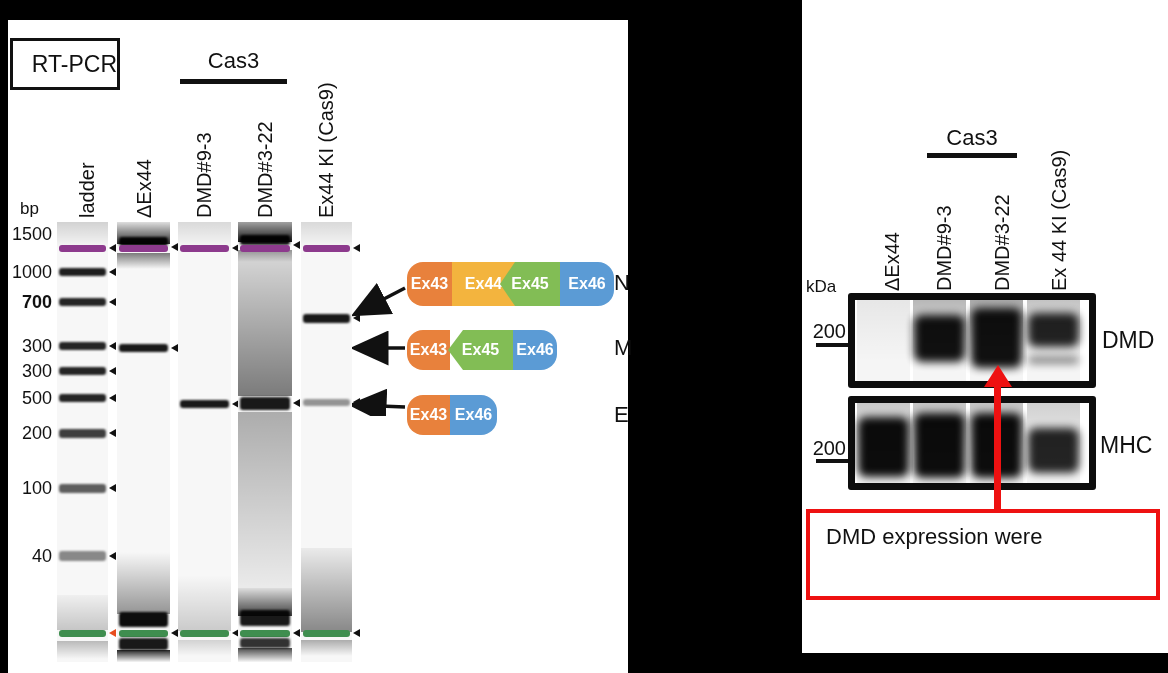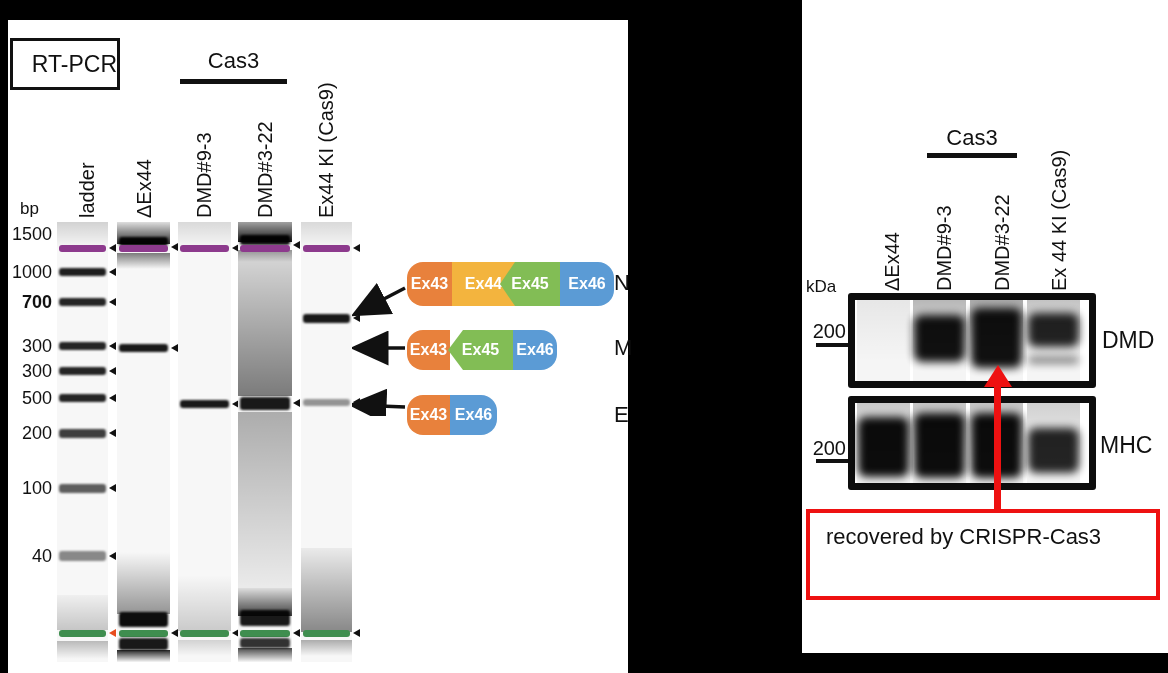--- a/index.html
+++ b/index.html
@@ -130,21 +130,21 @@
         <div class="blot-band" style="top: 25px; height: 45px; opacity: 0.85;"></div>
       </div>
     </div>
 
   <div class="protein-label" style="left:1102px;top:327px;">DMD</div>
   <div class="protein-label" style="left:1100px;top:432px;">MHC</div>
 
   <div class="red-shaft" style="left:994px;top:385px;width:7px;height:127px;"></div>
   <div class="red-head" style="left:984px;top:365px;"></div>
   <div class="red-box" style="left:806px;top:509px;width:354px;height:91px;">
-    <div>recovered by CRISPR-Cas3</div>
+    <div>DMD expression were</div>
   </div>
 
 <div class="gel-lane" style="left: 57px; top: 222px; width: 51px; height: 440px;">
       <div class="smear" style="top: 0px; height: 26px; background: linear-gradient(rgba(0, 0, 0, 0.15), rgba(0, 0, 0, 0));"></div>
       <div class="smear" style="top: 373px; height: 35px; background: linear-gradient(rgba(0, 0, 0, 0.03), rgba(0, 0, 0, 0.2));"></div>
       <div class="smear" style="top: 419px; height: 18px; background: linear-gradient(rgba(0, 0, 0, 0.25), rgba(0, 0, 0, 0));"></div>
       <div class="band solid" style="top: 22.5px; height: 7px; background: rgb(141, 58, 141);"></div>
       <div class="band" style="top: 46px; height: 8px; background: rgba(0, 0, 0, 0.88);"></div>
       <div class="band" style="top: 76px; height: 8px; background: rgba(0, 0, 0, 0.85);"></div>
       <div class="band" style="top: 120px; height: 8px; background: rgba(0, 0, 0, 0.85);"></div>

